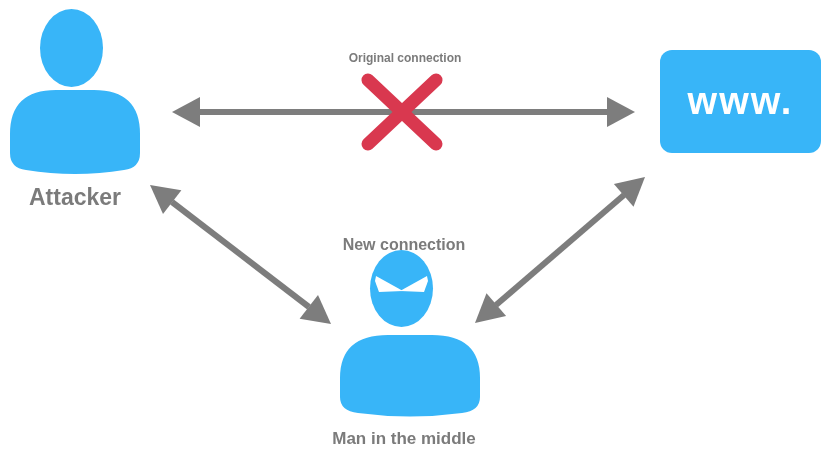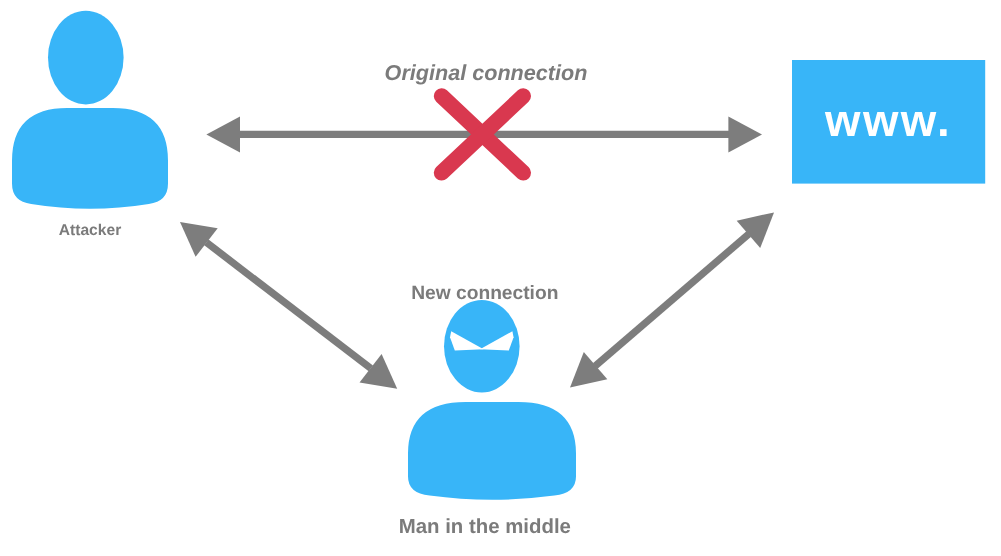--- a/index.html
+++ b/index.html
@@ -24,33 +24,34 @@
   .person .eye{fill:#ffffff;}
   .icon{position:absolute;}
   .icon.attacker{left:10px;top:8px;width:130px;height:170px;}
   .icon.mitm{left:340px;top:250px;width:140px;height:170px;}
   .label{
     position:absolute;
     color:var(--label);
     font-weight:bold;
     text-align:center;
   }
-  .label.attacker-label{left:0px;top:184px;width:150px;font-size:13px;}
-  .label.original-label{left:303px;top:51px;width:204px;font-size:18px;font-style:italic;}
+  .label.attacker-label{left:0px;top:184px;width:150px;font-size:23px;}
+  .label.original-label{left:303px;top:51px;width:204px;font-size:12px;}
   .label.new-label{left:304px;top:236px;width:200px;font-size:16px;}
   .label.mitm-label{left:294px;top:429px;width:220px;font-size:17px;}
   .www-box{
     position:absolute;
     left:660px;top:50px;width:161px;height:103px;
     background:var(--blue);
     display:flex;align-items:center;justify-content:center;
     color:#ffffff;
     font-weight:bold;
     font-size:38px;
     letter-spacing:2px;
+    border-radius:12px;
   }
 </style>
 </head>
 <body>
 
 <div class="stage">
 
   <svg class="layer" width="834" height="463" viewBox="0 0 834 463">
     <g class="arrow">
       <line x1="198" y1="112" x2="609" y2="112" stroke-width="6"></line>

